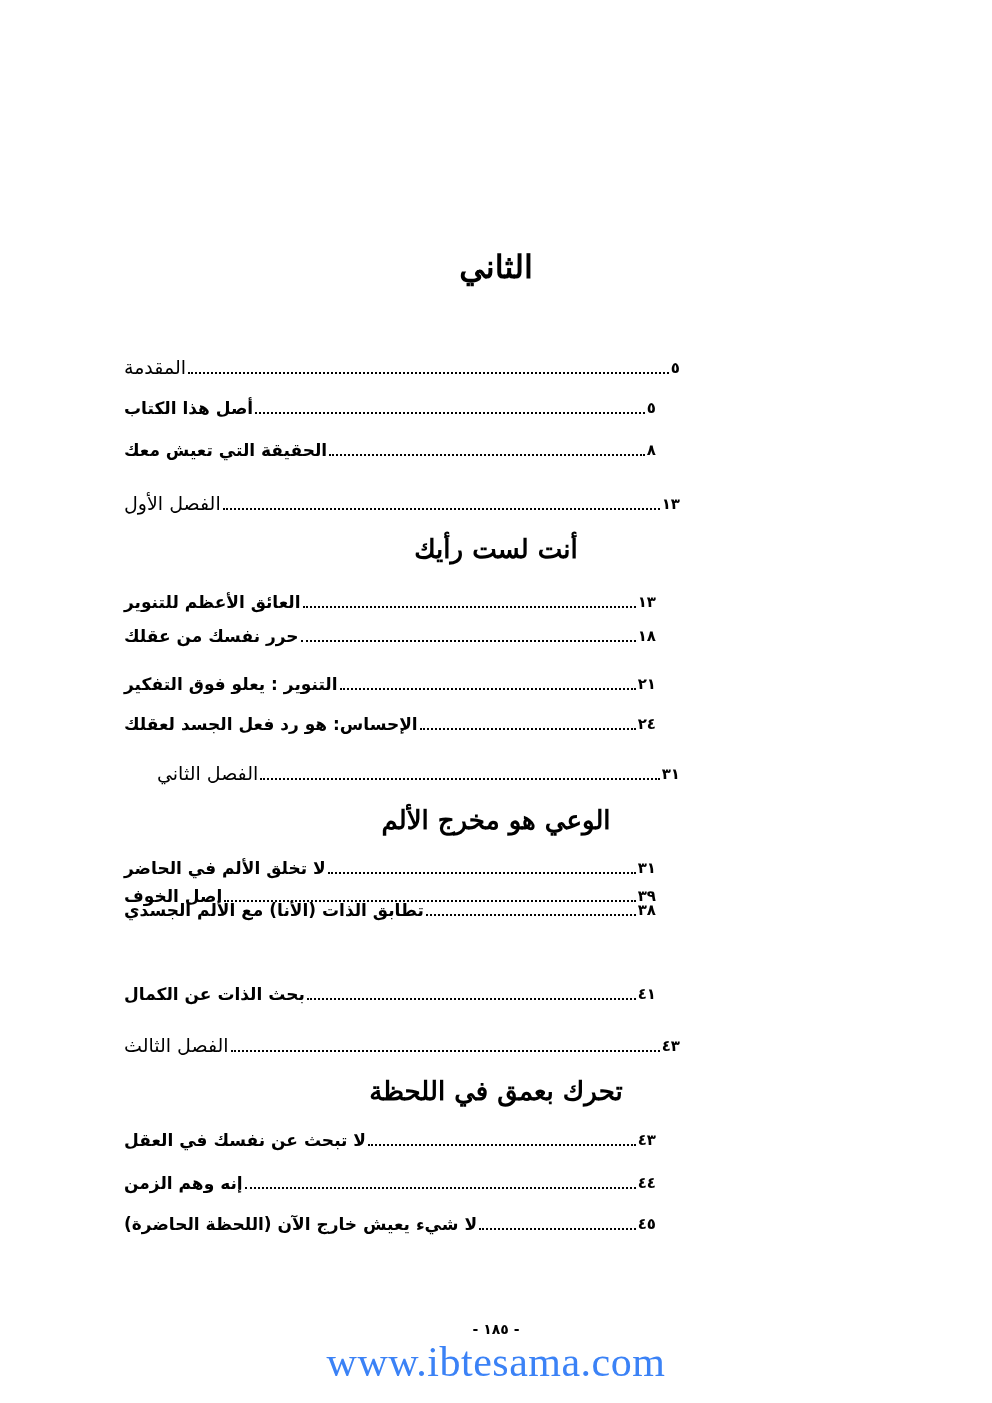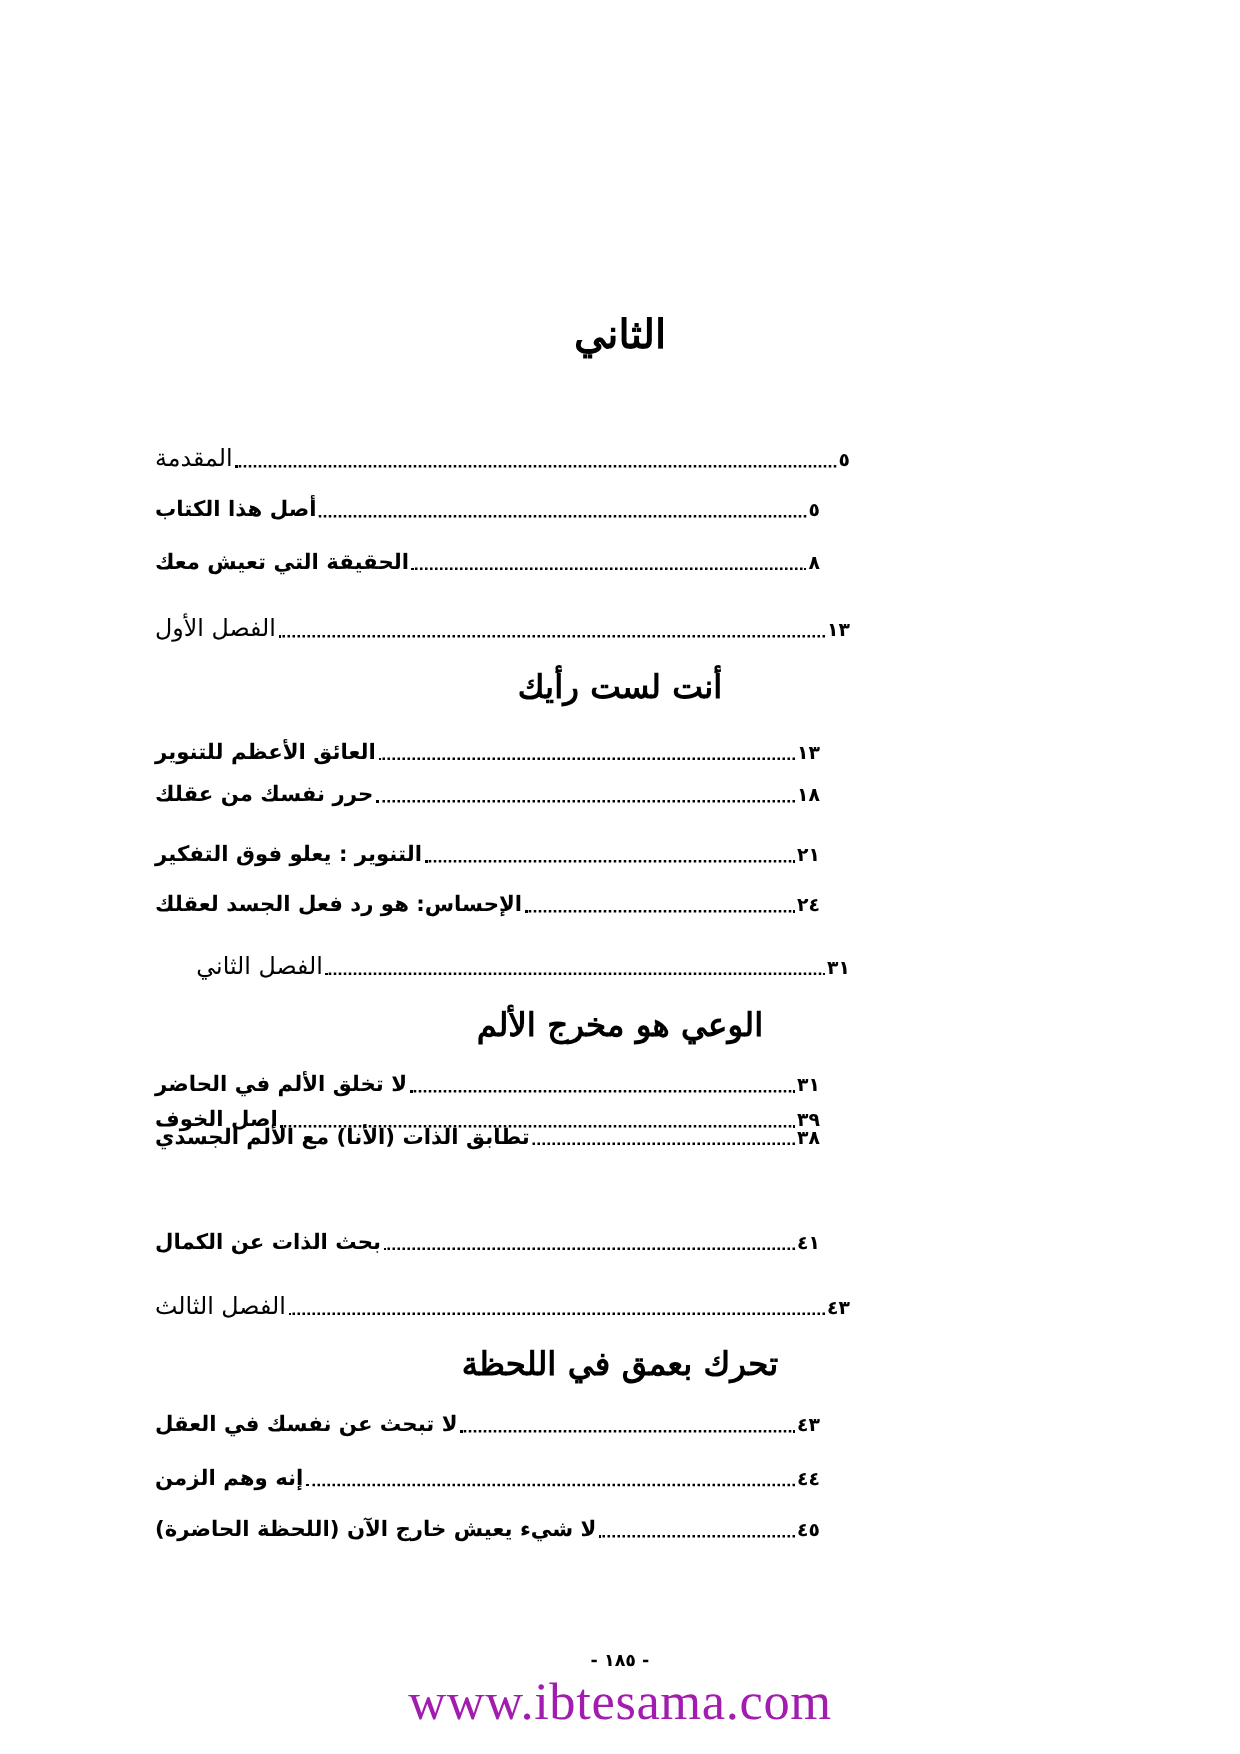--- a/index.html
+++ b/index.html
@@ -192,13 +192,13 @@
   </div>
   <div class="row" style="top:1214px; right:148px; left:124px;">
     <span class="label">لا شيء يعيش خارج الآن (اللحظة الحاضرة)</span>
     <span class="leader"></span>
     <span class="page">٤٥</span>
   </div>
 </div>
 
 <div class="page-number">- ١٨٥ -</div>
 
-<div class="watermark" style="color: #a21caf;">www.ibtesama.com</div>
+<div class="watermark" style="color: #3b82f6;">www.ibtesama.com</div>
 
 </body></html>

